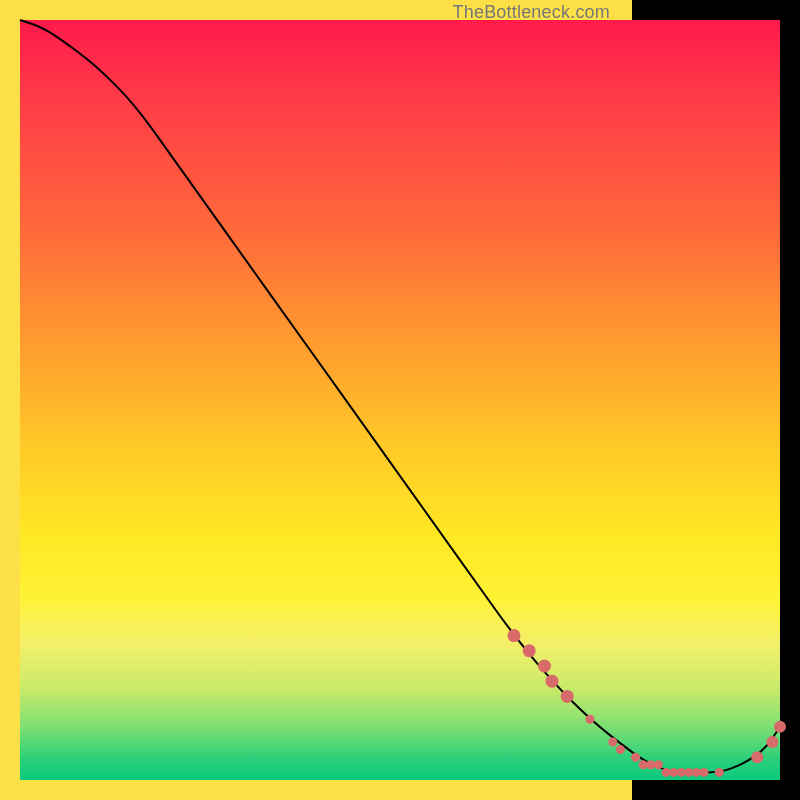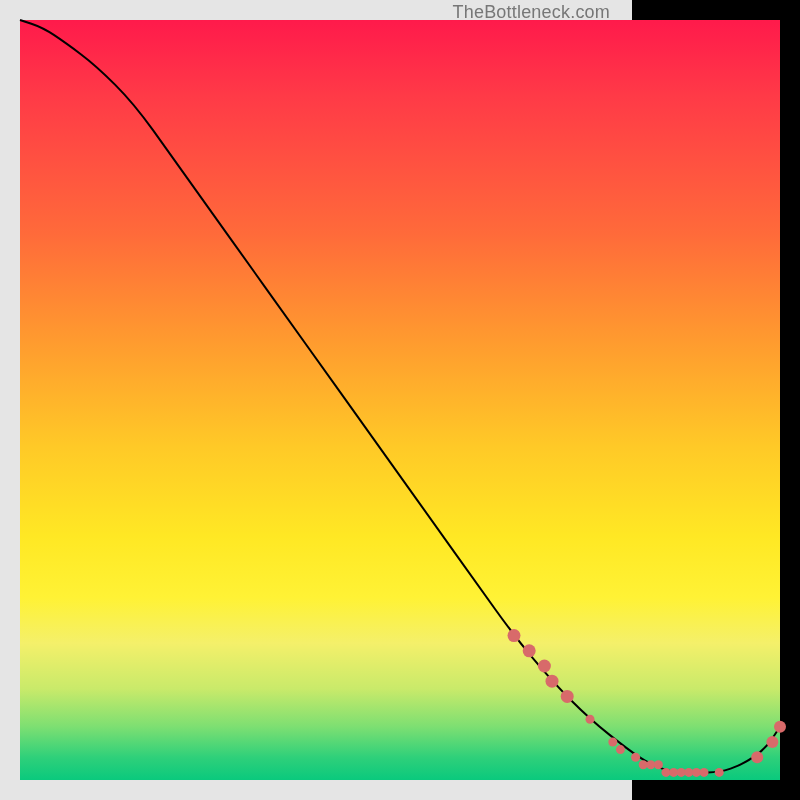--- a/index.html
+++ b/index.html
@@ -8,21 +8,21 @@
     width: 800px;
     height: 800px;
     background: #000;
     font-family: Arial, Helvetica, sans-serif;
     overflow: hidden;
   }
   .frame {
     position: relative;
     width: 632px;
     height: 800px;
-    background: #e5e5e5;
+    background: #fde047;
   }
   .plot-area {
     position: absolute;
     left: 20px;
     top: 20px;
     width: 760px;
     height: 760px;
     
     background: linear-gradient(to bottom,
       #ff1a4b 0%,

